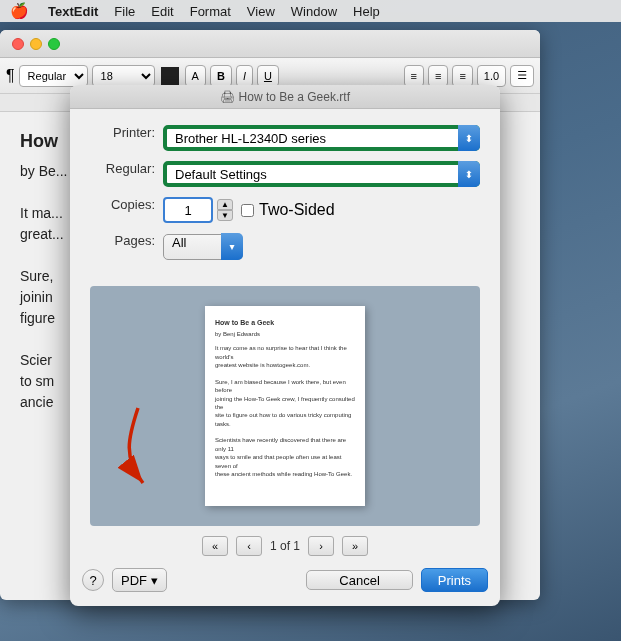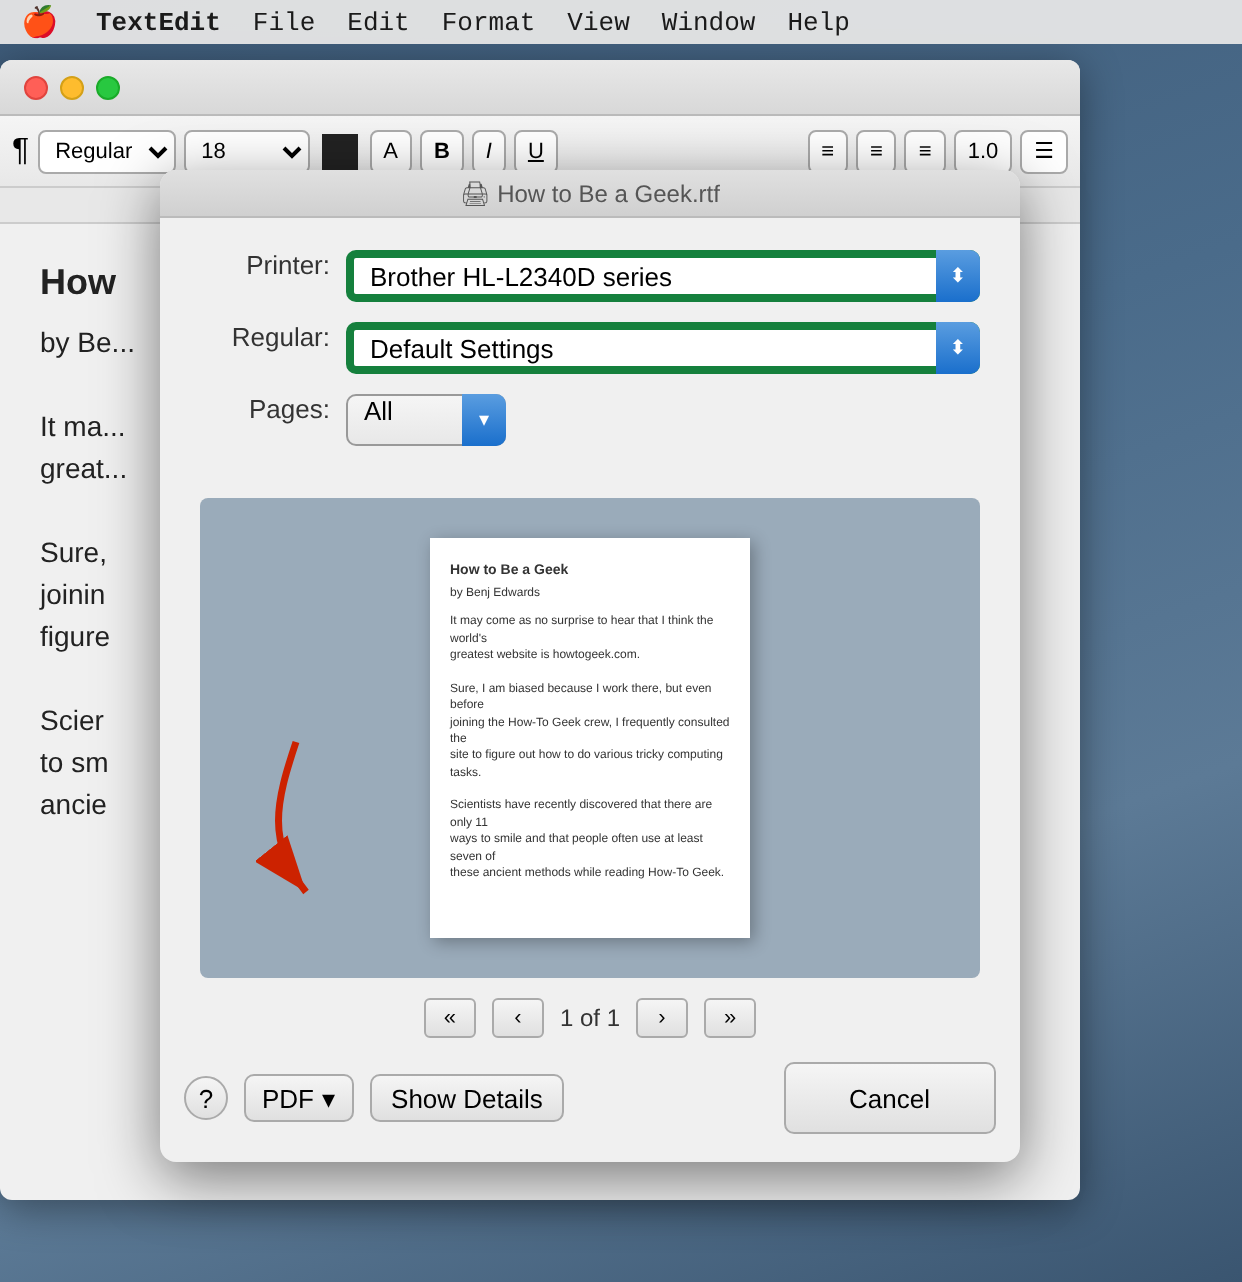--- a/index.html
+++ b/index.html
@@ -36,21 +36,20 @@
     .menubar-apple {
       width: 40px;
       text-align: center;
       font-size: 15px;
     }
     .menubar-item {
       padding: 0 8px;
       font-size: 13px;
       font-weight: 400;
       cursor: default;
-      font-family: Liberation Mono, monospace;
     }
     .menubar-item.bold { font-weight: 600; }
 
     
     .textedit-window {
       position: absolute;
       top: 30px;
       left: 0;
       width: 540px;
       height: 570px;
@@ -128,21 +127,21 @@
       font-size: 14px;
       color: #222;
       line-height: 1.5;
     }
     .textedit-content h2 { font-size: 18px; font-weight: bold; margin-bottom: 6px; }
 
     
     .print-dialog {
       position: absolute;
       top: 85px;
-      left: 80px;
+      left: 70px;
       width: 430px;
       background: #f0f0f0;
       border-radius: 8px;
       box-shadow: 0 8px 30px rgba(0,0,0,0.5);
       overflow: hidden;
       z-index: 50;
     }
     .dialog-titlebar {
       height: 24px;
       background: linear-gradient(to bottom, #e0e0e0, #d0d0d0);
@@ -340,21 +339,21 @@
       height: 24px;
       padding: 0 10px;
       border-radius: 5px;
       border: 1px solid #aaa;
       background: linear-gradient(to bottom, #f5f5f5, #e0e0e0);
       font-size: 13px;
       cursor: pointer;
     }
     .spacer { flex: 1; }
     .cancel-btn {
-      height: 36px;
+      height: 20px;
       padding: 0 32px;
       border-radius: 5px;
       border: 1px solid #aaa;
       background: linear-gradient(to bottom, #f5f5f5, #e0e0e0);
       font-size: 13px;
       cursor: pointer;
     }
     .print-btn {
       height: 24px;
       padding: 0 16px;
@@ -452,20 +451,34 @@
       <div class="dialog-row">
         <span class="dialog-label">Regular:</span>
         <div class="dialog-select-wrap">
           <select class="dialog-select">
             <option>Default Settings</option>
           </select>
           <div class="select-arrow">⬍</div>
         </div>
       </div>
 
+      <div class="dialog-row">
+        <span class="dialog-label">Copies:</span>
+        <div class="copies-input-wrap">
+          <input class="copies-input" type="text" value="1" style="">
+          <div class="copies-stepper">
+            <button class="stepper-btn">▲</button>
+            <button class="stepper-btn">▼</button>
+          </div>
+          <div class="two-sided-wrap">
+            <input type="checkbox" style="">
+            <span>Two-Sided</span>
+          </div>
+        </div>
+      </div>
 
       <div class="dialog-row">
         <span class="dialog-label">Pages:</span>
         <div class="pages-select-wrap">
           <select class="pages-select">
             <option>All</option>
           </select>
           <div class="select-arrow" style="border-radius:0 5px 5px 0;">▾</div>
         </div>
       </div>
@@ -504,19 +517,19 @@
       <button class="nav-btn">›</button>
       <button class="nav-btn">»</button>
     </div>
 
     <div class="dialog-footer">
       <button class="help-btn">?</button>
       <button class="pdf-btn">
         <span>PDF</span>
         <span>▾</span>
       </button>
-      <button class="show-details-btn">Show Details</button>
       <div class="spacer"></div>
       <button class="cancel-btn">Cancel</button>
+      <button class="print-btn">Prints</button>
     </div>
   </div>
 
 </div>
 
 </body></html>

